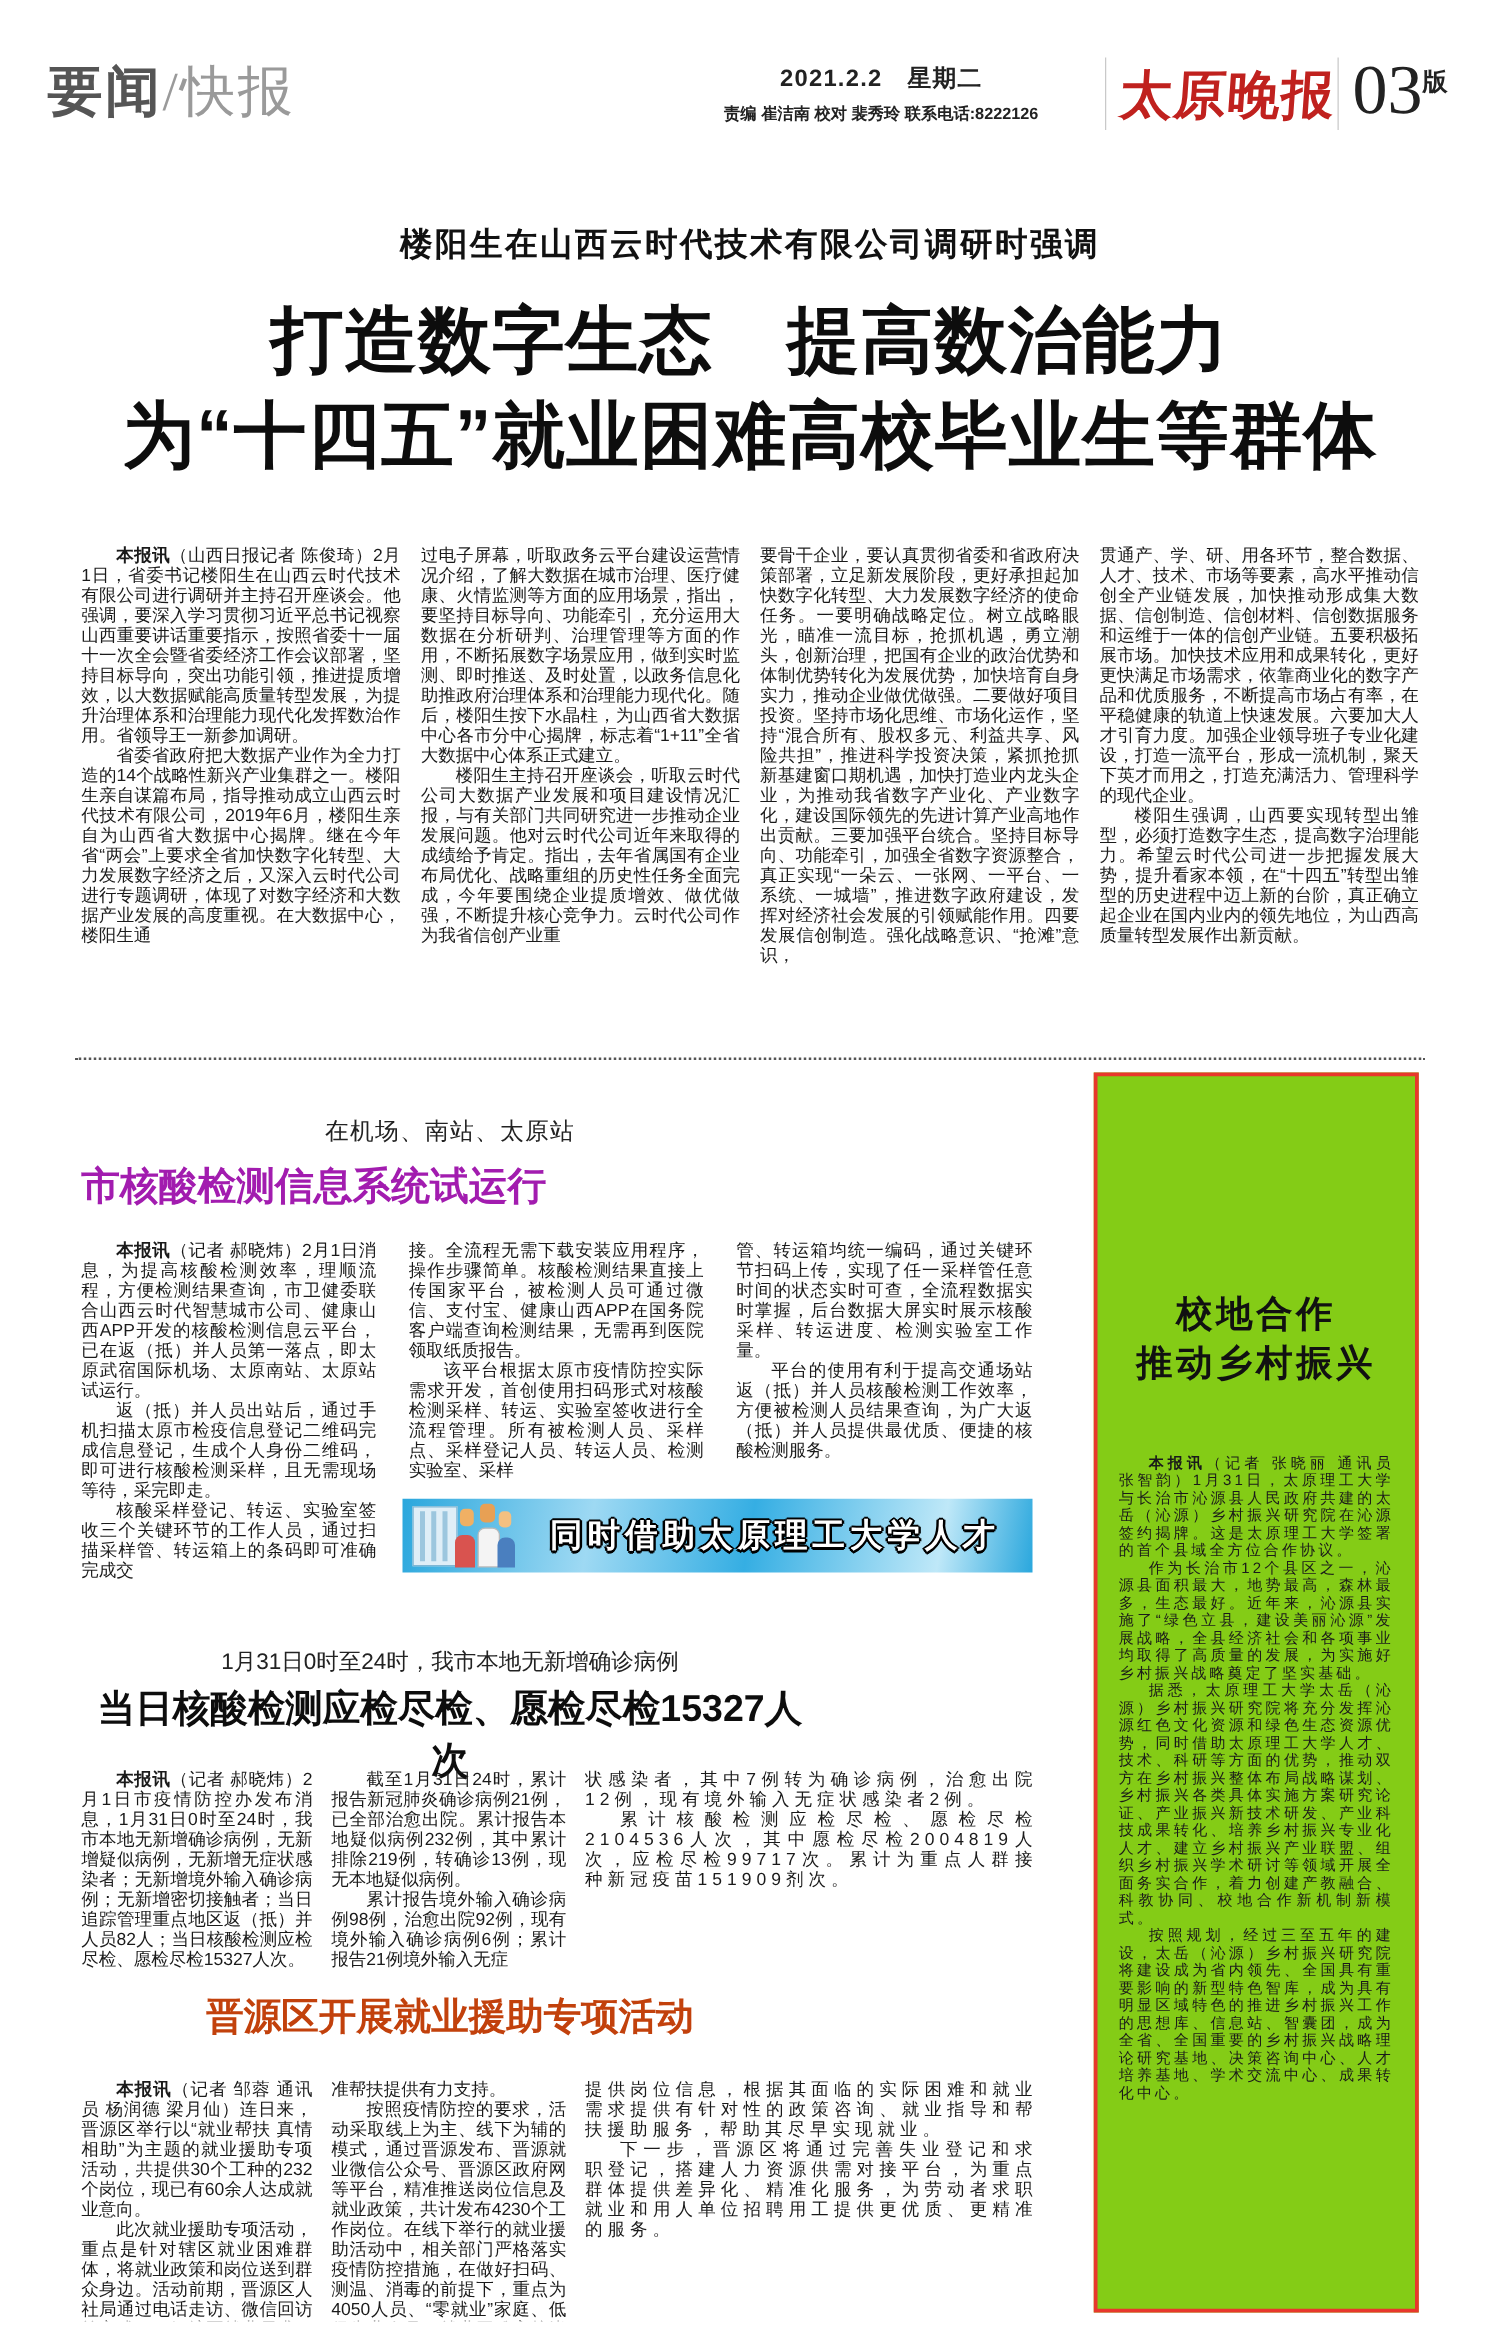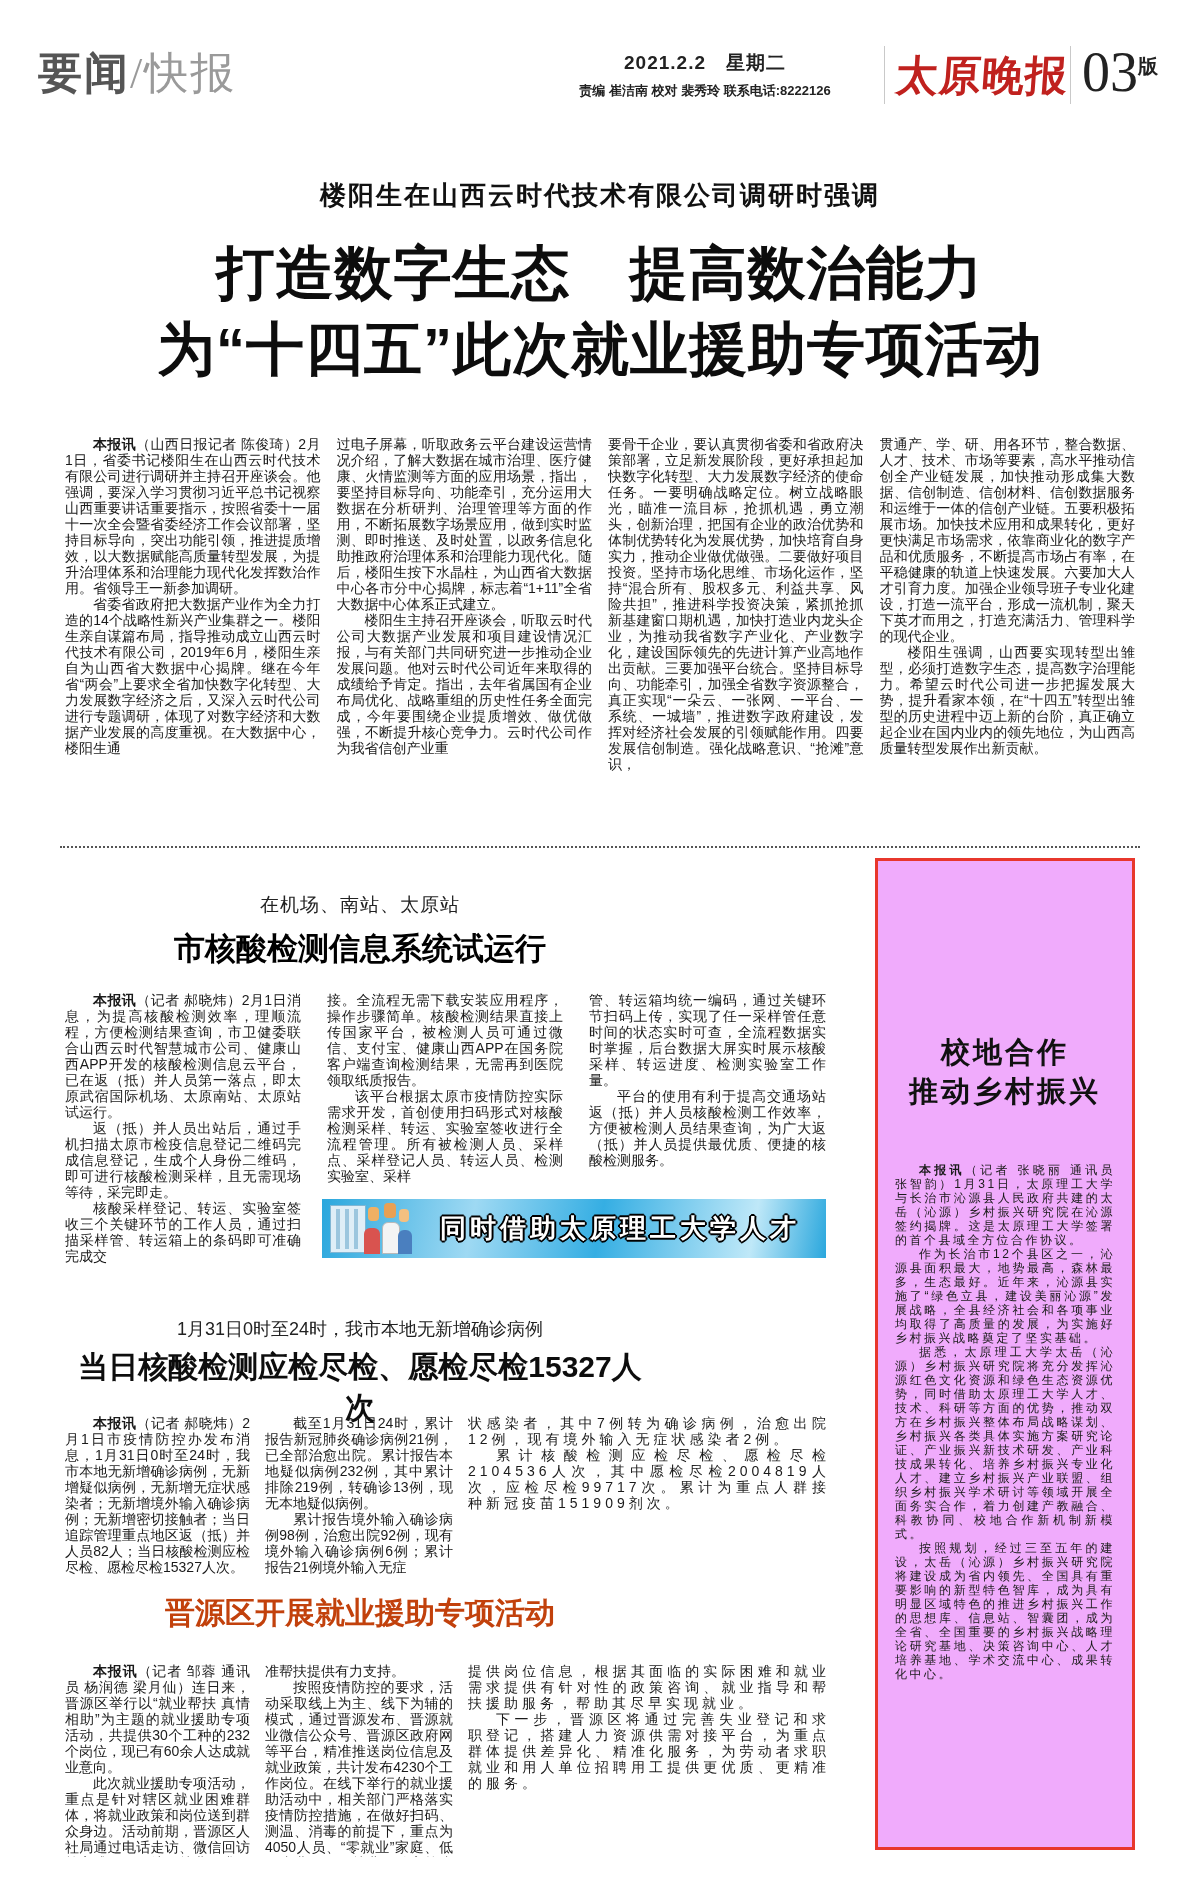--- a/index.html
+++ b/index.html
@@ -27,21 +27,21 @@
   .a1-body{left:65px;top:436px;width:1070px;height:406px;display:grid;
            grid-template-columns:repeat(4,1fr);column-gap:16px;overflow:hidden;}
   .col{font-size:14px;line-height:16px;text-align:justify;overflow:hidden;}
   .col p{margin:0;text-indent:2em;}
   .col p.cont{text-indent:0;}
   .col b{font-weight:bold;}
   
   .divider{left:60px;top:846px;width:1080px;height:0;border-top:2px dotted #555;}
   
   .s2-kicker{left:65px;top:892px;width:590px;text-align:center;font-size:19px;color:#222;letter-spacing:1px;}
-  .s2-headline{left:65px;top:928px;width:590px;text-align:center;font-size:31px;font-weight:900;color:#000000;}
+  .s2-headline{left:65px;top:928px;width:590px;font-size:31px;font-weight:900;color:#a21caf;}
   .s2-body{left:65px;top:992px;width:761px;height:272px;display:grid;
            grid-template-columns:236px 236px 1fr;column-gap:26px;overflow:hidden;}
   .banner{left:322px;top:1199px;width:504px;height:59px;overflow:hidden;
           background:linear-gradient(100deg,#2aa7dd 0%,#9ed9f3 30%,#35aee3 55%,#bfe8f8 85%,#2aa7dd 100%);
           display:flex;align-items:center;}
   .banner-text{flex:1;text-align:center;font-size:26px;font-weight:900;color:#fff;letter-spacing:4px;
        text-shadow:-2px 0 #000,2px 0 #000,0 -2px #000,0 2px #000,-1px -1px #000,1px 1px #000,-1px 1px #000,1px -1px #000;}
   .banner-art{position:relative;width:92px;height:59px;flex:0 0 92px;}
   .b-build{position:absolute;left:8px;top:6px;width:34px;height:46px;background:#dfeef7;border:1px solid #7fb6d4;}
   .b-build i{position:absolute;top:3px;bottom:3px;width:4px;background:#9cc6de;}
@@ -55,21 +55,21 @@
   .b-p3{left:76px;width:14px;height:24px;background:#4a7fbf;}
   .s3-kicker{left:65px;top:1317px;width:590px;text-align:center;font-size:18px;color:#222;}
   .s3-headline{left:65px;top:1347px;width:590px;text-align:center;font-size:30px;font-weight:900;color:#0d0d0d;}
   .s34-body{left:65px;top:1415px;width:765px;height:186px;display:grid;
             grid-template-columns:185px 188px 1fr;column-gap:15px;overflow:hidden;}
   .s4-headline{left:65px;top:1593px;width:590px;text-align:center;font-size:30px;font-weight:900;color:#c2410c;}
   .s4-body{top:1663px;height:194px;}
   .wide-col{letter-spacing:4px;}
   
   .sidebar{left:875px;top:858px;width:260px;height:992px;box-sizing:border-box;
-           border:3px solid #e8372c;background:#f0abfc;padding:172px 17px 0;overflow:hidden;}
+           border:3px solid #e8372c;background:#84cc16;padding:172px 17px 0;overflow:hidden;}
   .sb-title{text-align:center;font-size:29px;line-height:39px;font-weight:900;color:#111;letter-spacing:3px;}
   .sb-body{margin-top:52px;font-size:12px;line-height:14px;letter-spacing:2.5px;text-align:justify;overflow:hidden;}
   .sb-body p{margin:0;text-indent:2em;}
   .sb-body b{font-weight:bold;}
 </style>
 </head>
 <body>
 
 <div id="page">
 
@@ -80,21 +80,21 @@
     <div class="date-line2">责编 崔洁南 校对 裴秀玲 联系电话:8222126</div>
   </div>
 
   <div class="abs vr1"></div>
   <div class="abs masthead">太原晚报</div>
   <div class="abs vr2"></div>
   <div class="abs pagenum"><span>03</span><span class="ban">版</span></div>
 
   <div class="abs a1-kicker">楼阳生在山西云时代技术有限公司调研时强调</div>
   <div class="abs a1-h1">打造数字生态　提高数治能力</div>
-  <div class="abs a1-h2">为“十四五”此次就业援助专项活动</div>
+  <div class="abs a1-h2">为“十四五”就业困难高校毕业生等群体</div>
   <div class="abs a1-body">
     <div class="col">
         <p><b>本报讯</b>（山西日报记者 陈俊琦）2月1日，省委书记楼阳生在山西云时代技术有限公司进行调研并主持召开座谈会。他强调，要深入学习贯彻习近平总书记视察山西重要讲话重要指示，按照省委十一届十一次全会暨省委经济工作会议部署，坚持目标导向，突出功能引领，推进提质增效，以大数据赋能高质量转型发展，为提升治理体系和治理能力现代化发挥数治作用。省领导王一新参加调研。</p>
         <p>省委省政府把大数据产业作为全力打造的14个战略性新兴产业集群之一。楼阳生亲自谋篇布局，指导推动成立山西云时代技术有限公司，2019年6月，楼阳生亲自为山西省大数据中心揭牌。继在今年省“两会”上要求全省加快数字化转型、大力发展数字经济之后，又深入云时代公司进行专题调研，体现了对数字经济和大数据产业发展的高度重视。在大数据中心，楼阳生通</p>
       </div>
     <div class="col">
         <p class="cont">过电子屏幕，听取政务云平台建设运营情况介绍，了解大数据在城市治理、医疗健康、火情监测等方面的应用场景，指出，要坚持目标导向、功能牵引，充分运用大数据在分析研判、治理管理等方面的作用，不断拓展数字场景应用，做到实时监测、即时推送、及时处置，以政务信息化助推政府治理体系和治理能力现代化。随后，楼阳生按下水晶柱，为山西省大数据中心各市分中心揭牌，标志着“1+11”全省大数据中心体系正式建立。</p>
         <p>楼阳生主持召开座谈会，听取云时代公司大数据产业发展和项目建设情况汇报，与有关部门共同研究进一步推动企业发展问题。他对云时代公司近年来取得的成绩给予肯定。指出，去年省属国有企业布局优化、战略重组的历史性任务全面完成，今年要围绕企业提质增效、做优做强，不断提升核心竞争力。云时代公司作为我省信创产业重</p>
       </div>
     <div class="col">

